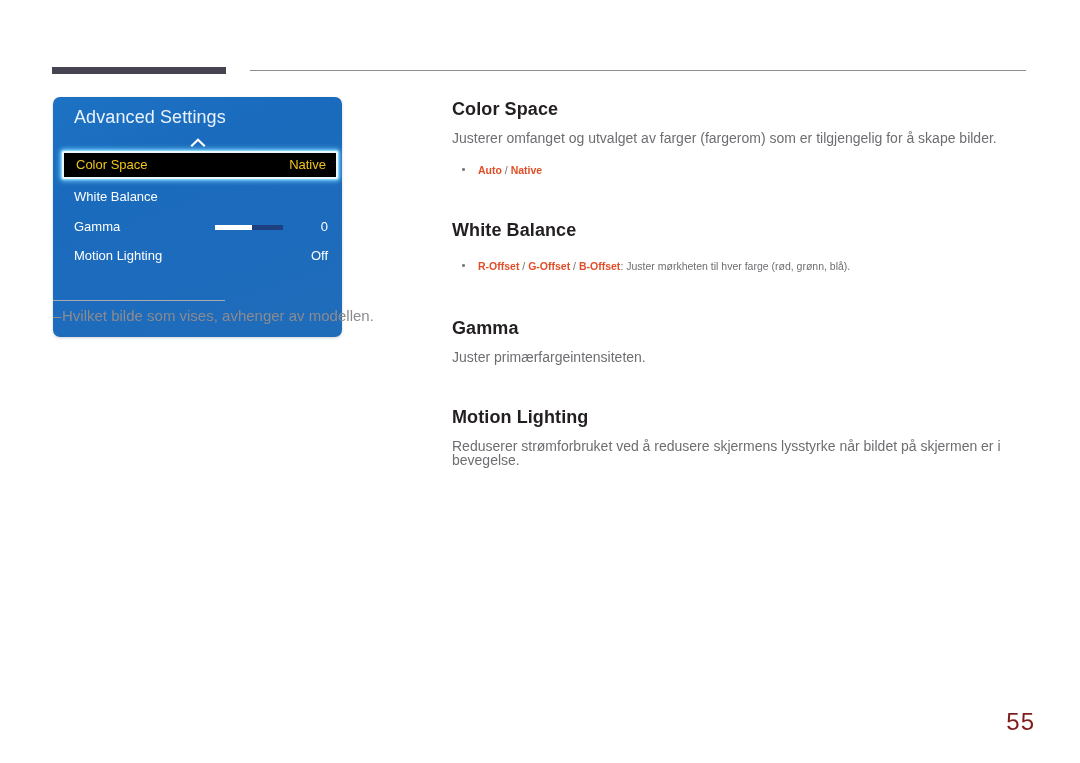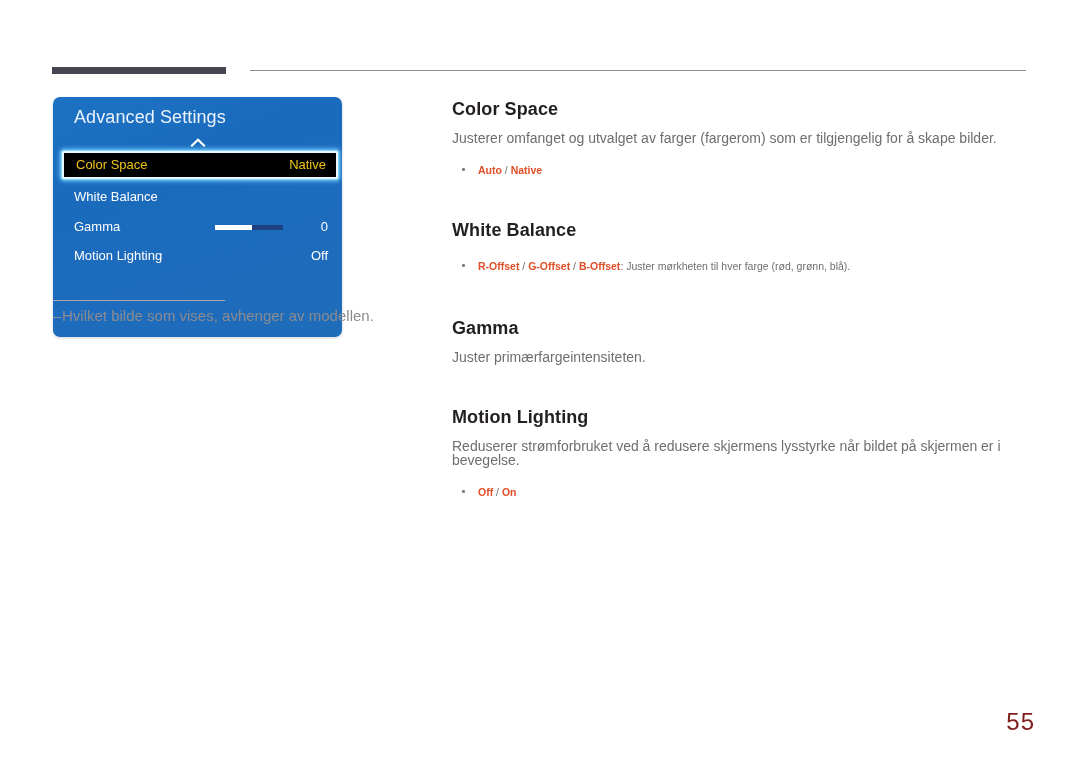--- a/index.html
+++ b/index.html
@@ -302,20 +302,17 @@
 
   <div class="section" id="section-gamma">
     <h2 class="section-heading">Gamma</h2>
     <p class="section-desc">Juster primærfargeintensiteten.</p>
     <ul class="bullets"></ul>
   </div>
 
   <div class="section" id="section-motion-lighting">
     <h2 class="section-heading">Motion Lighting</h2>
     <p class="section-desc">Reduserer strømforbruket ved å redusere skjermens lysstyrke når bildet på skjermen er i bevegelse.</p>
-    <ul class="bullets">
-        <li><span class="bullet-dot"></span><span class="hl">Off</span><span class="sep"> / </span><span class="hl">On</span></li>
-      </ul>
   </div>
 
 </div>
 
 <div id="page-number">55</div>
 
 </body></html>

